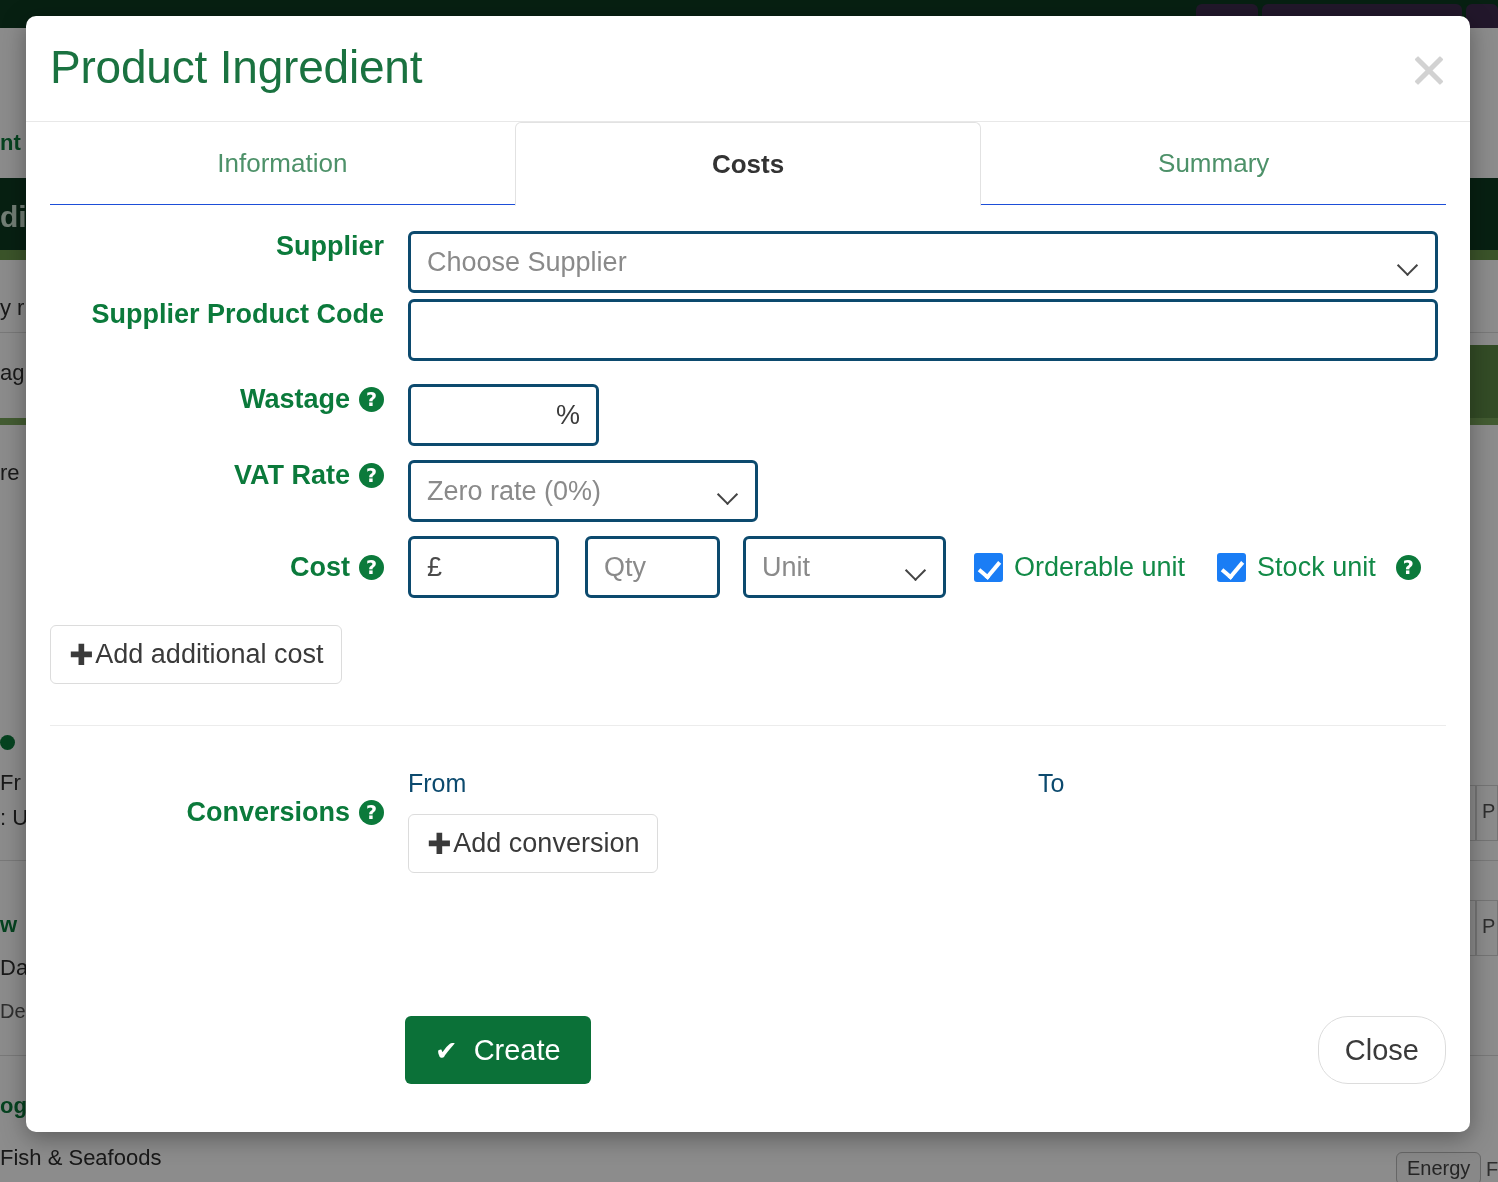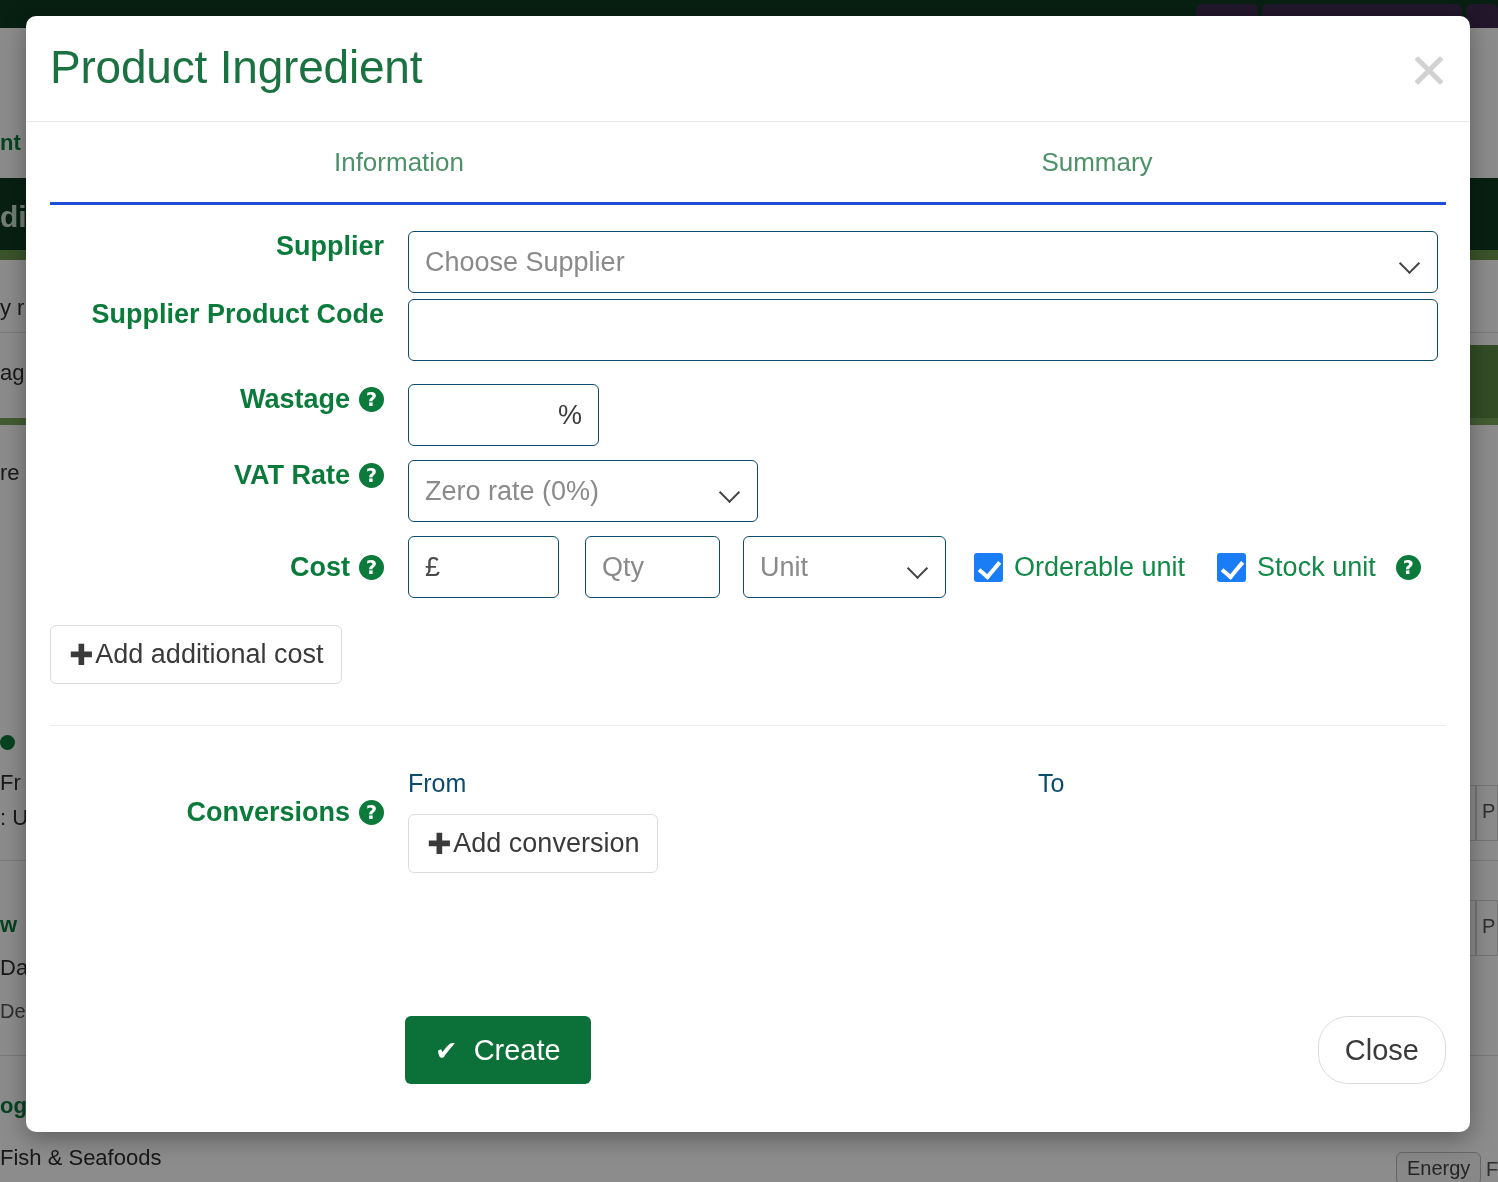--- a/index.html
+++ b/index.html
@@ -99,21 +99,21 @@
     background: #d2d2d2; border-radius: 1px;
   }
   .close-x::before { transform: rotate(45deg); }
   .close-x::after  { transform: rotate(-45deg); }
 
   
   .tabs {
     position: relative;
     height: 83px;
     margin: 0 24px;
-    border-bottom: 3px solid #1d4ed8;
+    border-bottom: 1px solid #1d4ed8;
     display: flex;
   }
   .tab {
     flex: 1;
     display: flex; align-items: center; justify-content: center;
     font-size: 26px;
     color: #4d9169;
     cursor: pointer;
     position: relative;
     top: 0;
@@ -157,21 +157,21 @@
     color: #ffffff;
     font-size: 19px;
     font-weight: bold;
     align-items: center; justify-content: center;
     font-family: "DejaVu Sans", sans-serif;
     line-height: 1;
     flex: none;
     cursor: pointer;
   }
   .ctl {
-    border: 1px solid #0c4a6e;
+    border: 3px solid #0c4a6e;
     border-radius: 6px;
     height: 62px;
     background: #ffffff;
     font-size: 27px;
     color: #8a8a8a;
     display: flex;
     align-items: center;
     padding: 0 16px;
     position: relative;
   }
@@ -323,20 +323,21 @@
 
 <div id="modal">
 
   <div class="modal-header">
     <div class="modal-title">Product Ingredient</div>
     <div class="close-x"></div>
   </div>
 
   <div class="tabs">
     <div class="tab">Information</div>
+    <div class="tab active">Costs</div>
     <div class="tab">Summary</div>
   </div>
 
   <div class="form">
 
     <div class="row" style="margin-top:26px;">
       <div class="lbl">Supplier</div>
       <div class="ctl select" style="width:1030px;">
         <span>Choose Supplier</span>
       </div>

